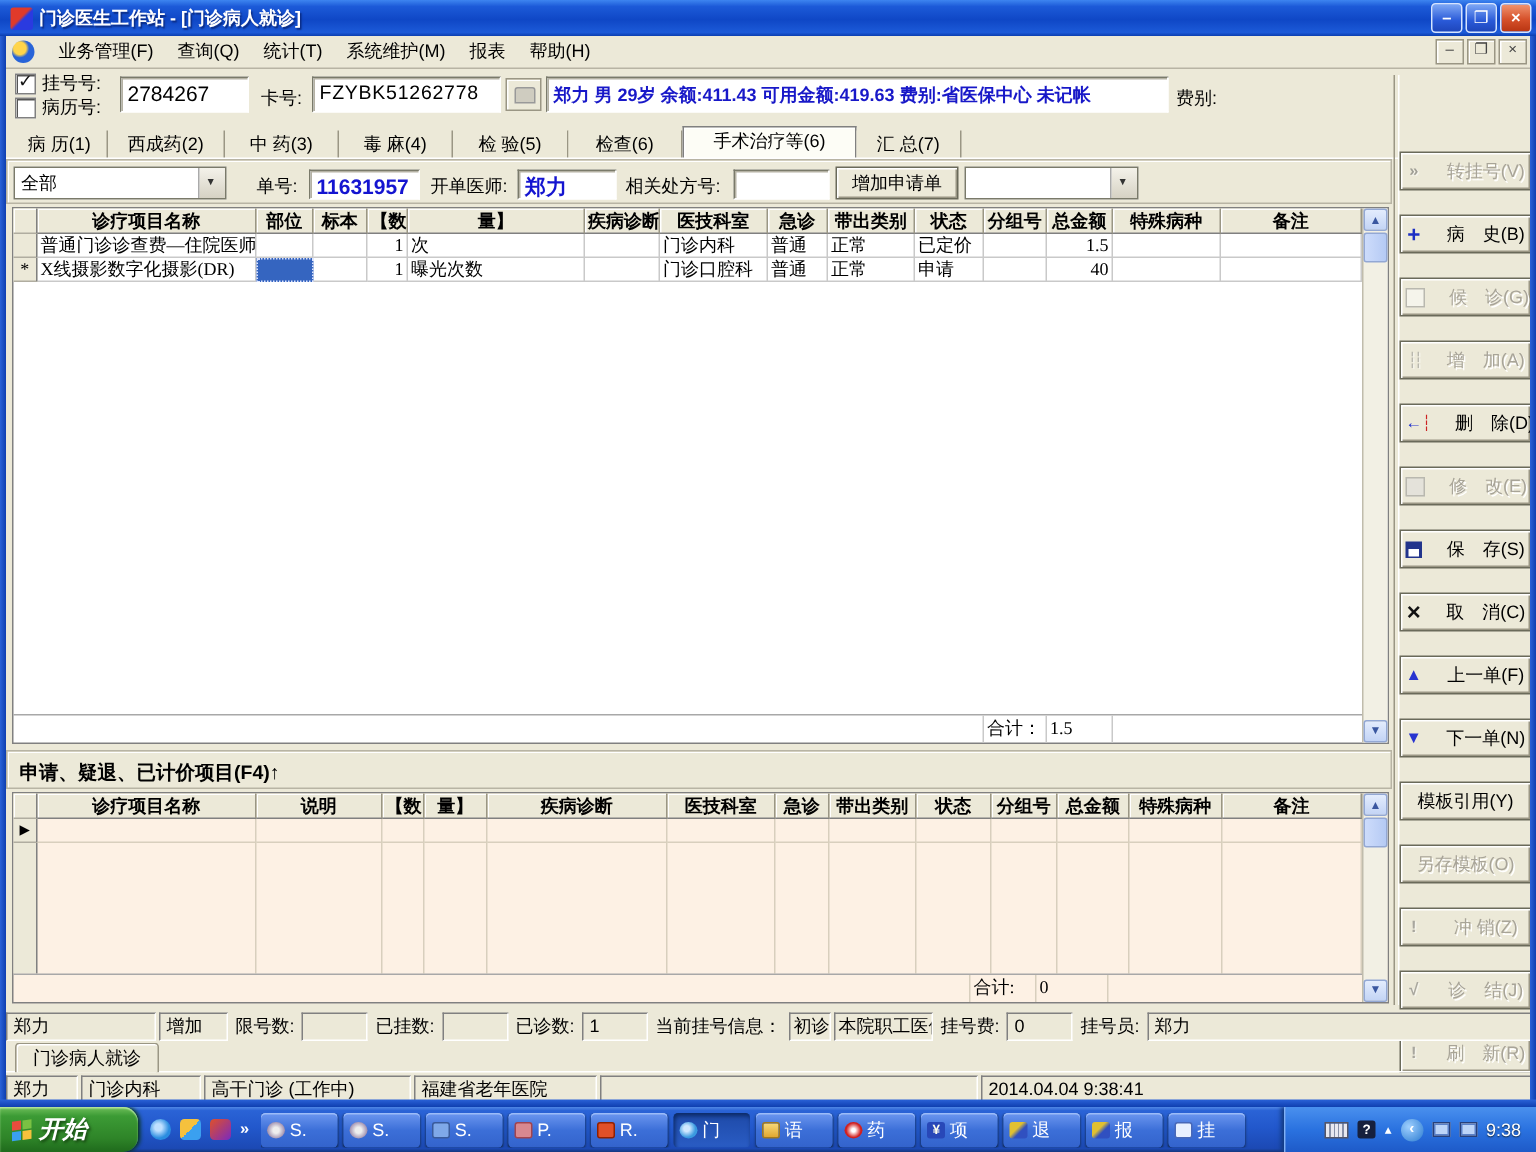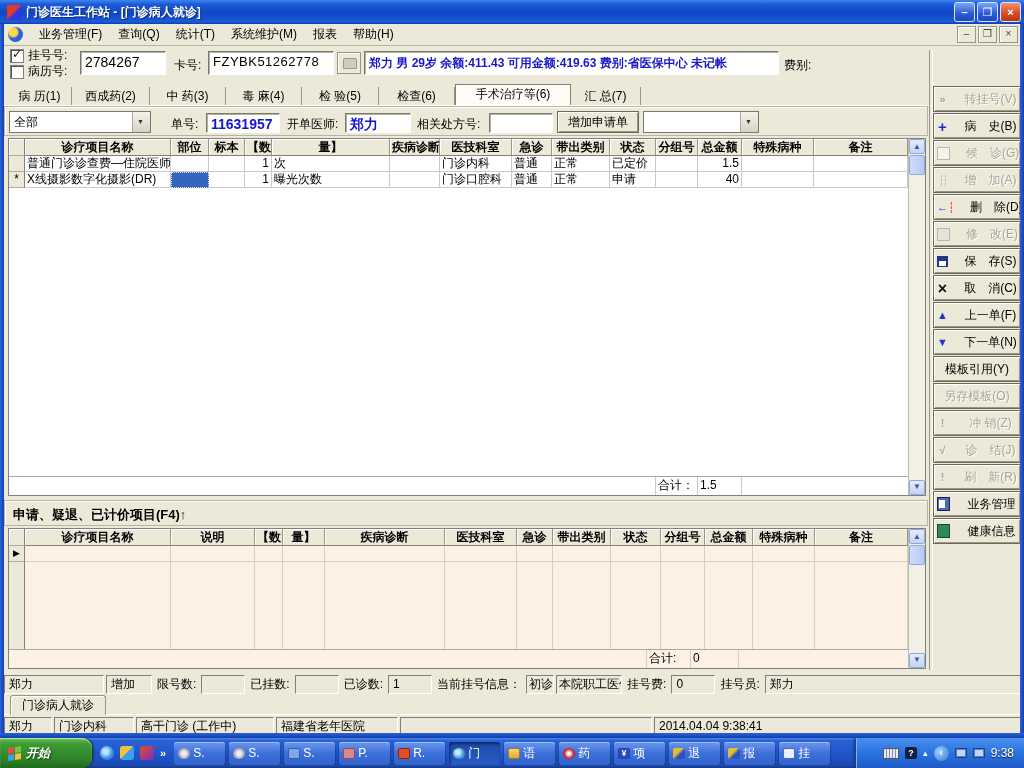--- a/index.html
+++ b/index.html
@@ -71,21 +71,21 @@
   .lb-doc{left:282px;top:9px;}
   .v-doc{position:absolute;left:340px;top:6px;width:66px;height:20px;color:#1414d0;font-weight:bold;font-size:14px;line-height:16px;}
   .lb-rx{left:412px;top:9px;}
   .v-rx{position:absolute;left:484px;top:6px;width:64px;height:20px;}
   .pushbtn{background:#ece9d8;border:1px solid #6a6a5a;box-shadow:inset 1px 1px 0 #fff,inset -1px -1px 0 #9a9684;
     box-sizing:border-box;text-align:center;}
   .b-addreq{position:absolute;left:552px;top:4px;width:82px;height:22px;line-height:20px;}
   .cb-reqtype{left:638px;top:4px;width:116px;}
   
   .grid{position:absolute;left:8px;width:918px;border:1px solid #808080;background:#fff;
-    display:flex;flex-direction:column;box-sizing:border-box;}
+    display:flex;flex-direction:column;box-sizing:border-box;font-family:Liberation Serif, serif;}
   .grid.main{top:138px;height:358px;}
   .grid.lower{top:528px;height:141px;background:#fdf1e4;}
   .g-body{display:flex;flex-direction:column;flex:1;margin-right:17px;min-height:0;}
   .g-row{display:flex;flex:none;}
   .g-row.header{height:17px;line-height:16px;font-weight:bold;background:#ece9d8;}
   .g-row.header .g-cell{border-right:1px solid #9a9684;border-bottom:1px solid #808080;
     box-shadow:inset 1px 1px 0 #fff;text-align:center;}
   .g-cell{box-sizing:border-box;overflow:hidden;white-space:nowrap;padding:0 2px;flex:none;}
   .g-row.data{height:16px;line-height:15px;}
   .g-row.data .g-cell{border-right:1px solid #c9c9c9;border-bottom:1px solid #c9c9c9;}
@@ -119,21 +119,21 @@
   .band{position:absolute;left:4px;top:500px;width:924px;height:26px;background:#ece9d8;
     border:1px solid #b8b4a4;box-shadow:inset 1px 1px 0 #fff;box-sizing:border-box;}
   .band .lt{position:absolute;left:8px;top:5px;font-weight:bold;font-size:13px;}
   .band .rt{position:absolute;left:350px;top:5px;font-weight:bold;font-size:13px;}
   
   .sidesep{position:absolute;left:929px;top:50px;width:2px;height:620px;
     border-left:1px solid #9a9684;border-right:1px solid #fff;}
   .sidepanel{position:absolute;left:933px;top:86px;width:88px;display:flex;flex-direction:column;gap:1px;}
   .sbtn{height:20px;flex:none;display:flex;align-items:center;padding:12px 3px;gap:16px;
     background:#ece9d8;border:1px solid #6a6a5a;box-shadow:inset 1px 1px 0 #fff,inset -1px -1px 0 #9a9684;
-    box-sizing:border-box;white-space:nowrap;overflow:hidden;}
+    box-sizing:border-box;white-space:nowrap;overflow:hidden;margin-top:15px;}
   .sbtn .lbl{flex:1;text-align:center;font-size:12px;}
   .sbtn.disabled{color:#a8a498;text-shadow:1px 1px 0 #fff;}
   .sbtn.disabled .bicon{filter:grayscale(1);opacity:.5;}
   .bicon{flex:none;display:inline-flex;align-items:center;justify-content:center;min-width:11px;height:13px;font-size:11px;line-height:13px;}
   .i-chevrons-right-icon::before{content:"»";font-weight:bold;color:#555;}
   .i-plus-icon::before{content:"+";color:#1c2fc4;font-weight:900;font-size:15px;}
   .i-document-icon{width:9px;height:11px;background:#fff;border:1px solid #888;}
   .i-dots-icon::before{content:"┆┆";letter-spacing:-2px;color:#777;font-size:10px;}
   .i-delete-arrow-icon::before{content:"←";color:#2233cc;font-weight:900;}
   .i-delete-arrow-icon::after{content:"┆";color:#cc2222;font-weight:900;font-size:10px;}
@@ -161,21 +161,21 @@
   
   .taskbar{position:absolute;left:0;top:738px;width:1024px;height:30px;
     background:linear-gradient(180deg,#5087e5 0%,#2a63d6 8%,#2258cc 45%,#1c49b4 92%,#15387e 100%);
     display:flex;align-items:center;}
   .startbtn{width:92px;height:30px;flex:none;border-radius:0 10px 10px 0;
     background:linear-gradient(180deg,#6fbf5a 0%,#3c9b35 20%,#2e8428 70%,#1f6a1c 100%);
     box-shadow:inset 0 1px 1px #b8e8a0,1px 0 3px #07300a;display:flex;align-items:center;gap:5px;padding-left:8px;box-sizing:border-box;}
   .startbtn .flag{display:grid;grid-template-columns:6px 6px;grid-template-rows:6px 6px;gap:1px;transform:skewY(-8deg);}
   .flag i{display:block;}
   .flag .fr{background:#e84c3d}.flag .fg{background:#7ac143}.flag .fb{background:#3aa0f0}.flag .fy{background:#f5c13d}
-  .startbtn .stext{color:#fff;font-weight:bold;font-style:italic;font-size:12px;text-shadow:1px 1px 2px #14420f;}
+  .startbtn .stext{color:#fff;font-weight:bold;font-style:italic;font-size:16px;text-shadow:1px 1px 2px #14420f;}
   .quick{display:flex;align-items:center;gap:6px;padding:0 8px;flex:none;}
   .qico{width:14px;height:14px;border-radius:3px;flex:none;}
   .q-ie{background:radial-gradient(circle at 40% 40%,#bfe0ff 0 20%,#2a8de0 60%);border-radius:50%;}
   .q-desk{background:linear-gradient(135deg,#f5c13d 50%,#3aa0f0 50%);}
   .q-media{background:linear-gradient(135deg,#e05028,#7a2ac0);}
   .qmore{color:#fff;font-weight:bold;font-size:11px;}
   .taskbtns{display:flex;gap:4px;flex:1;align-items:center;overflow:hidden;}
   .tbtn{width:51px;height:23px;flex:none;border-radius:3px;display:flex;align-items:center;gap:3px;
     padding:0 4px;box-sizing:border-box;color:#fff;font-size:12px;white-space:nowrap;overflow:hidden;
     background:linear-gradient(180deg,#6c97f0,#3c6fd8 50%,#3363cc);box-shadow:inset 0 1px 0 #9cbcf8,0 1px 2px #123;}

